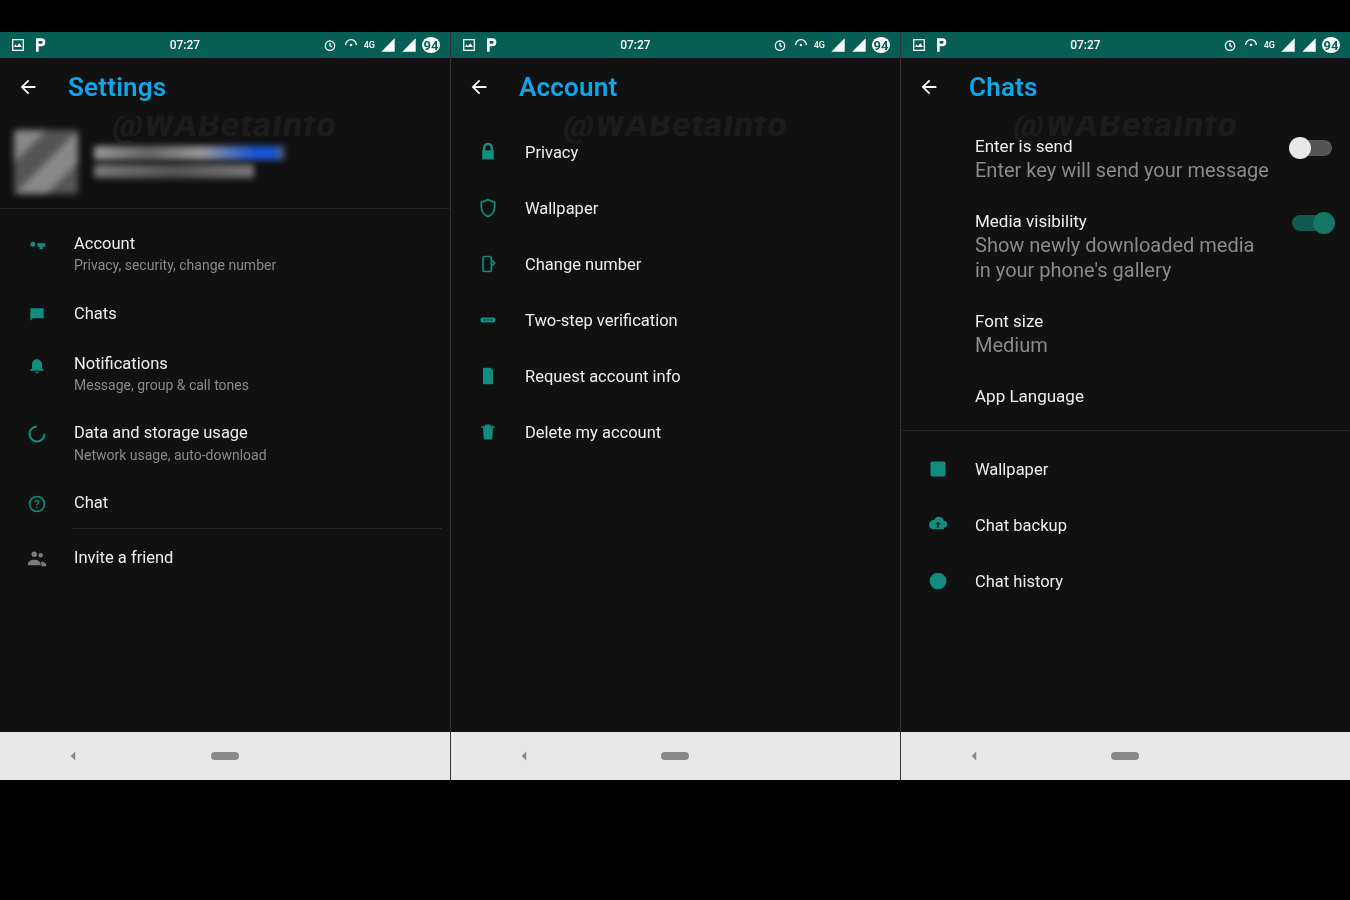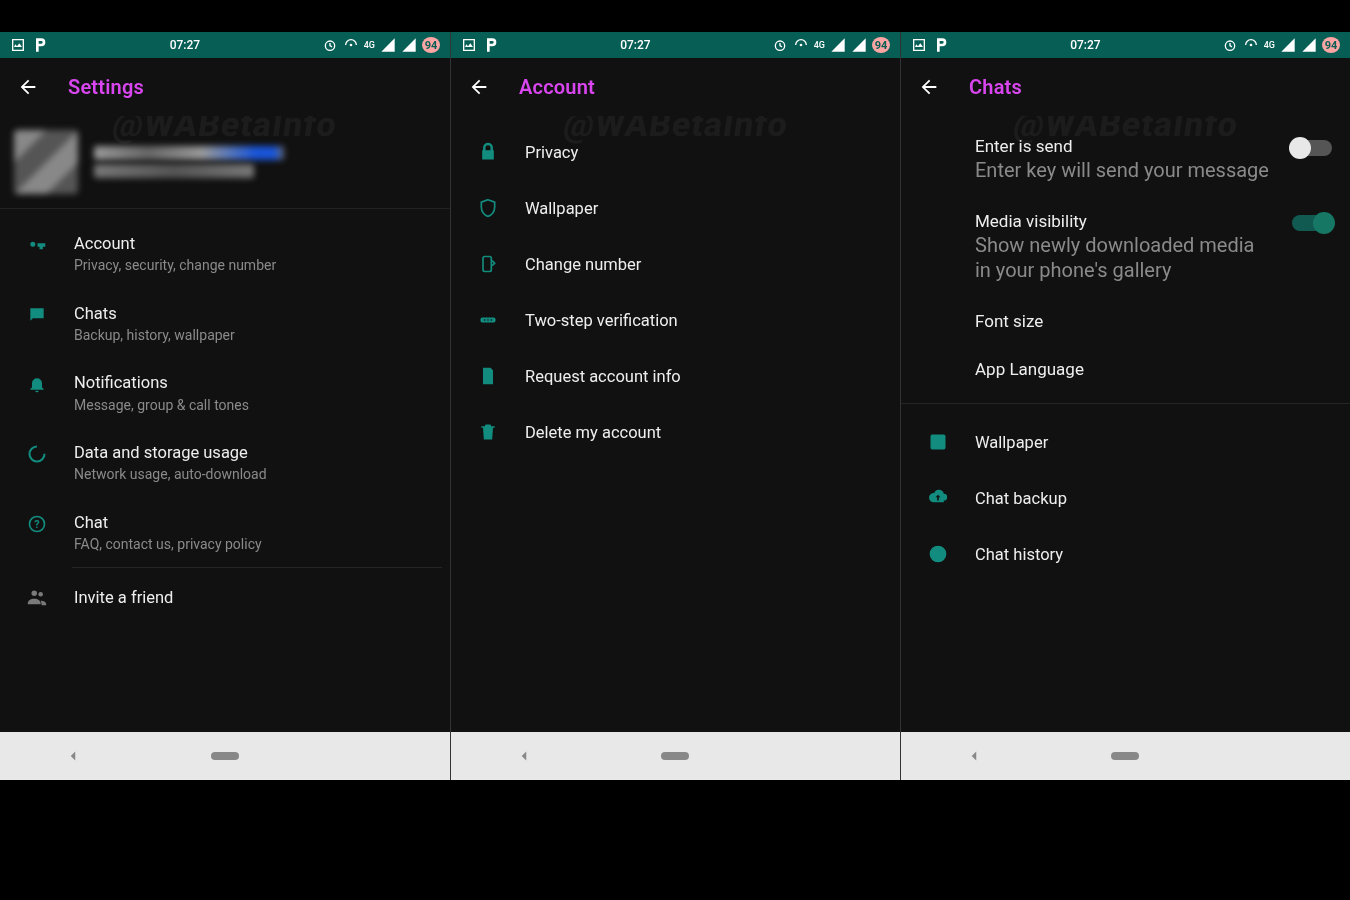--- a/index.html
+++ b/index.html
@@ -6,21 +6,21 @@
 html, body { width: 1350px; height: 900px; font-family: Roboto, -apple-system, system-ui, sans-serif; background: #000; }
 .container { display: flex; width: 1350px; height: 900px; }
 .screen { width: 450px; height: 748px; background: #0e0e0e; position: relative; display: flex; flex-direction: column; margin-top: 32px; }
 .screen + .screen { border-left: 1px solid #333; }
 .status-bar { height: 26px; background: #075E54; display: flex; align-items: center; padding: 0 10px; color: #fff; font-size: 12px; font-weight: 500; flex-shrink: 0; justify-content: space-between; }
 .status-left { display: flex; align-items: center; gap: 6px; }
 .status-right { display: flex; align-items: center; gap: 5px; }
 .status-center { flex: 1; text-align: center; }
 .app-bar { height: 58px; background: #111; display: flex; align-items: center; padding: 0 16px; flex-shrink: 0; }
 .back-btn { width: 24px; height: 24px; margin-right: 28px; display: flex; align-items: center; justify-content: center; cursor: pointer; }
-.app-title { color: #d946ef; font-size: 20px; font-weight: 600; letter-spacing: .2px; text-align: center; }
+.app-title { color: #0ea5e9; font-size: 26px; font-weight: 600; letter-spacing: .2px; text-align: center; }
 .content { flex: 1; background: #111; overflow: hidden; position: relative; }
 .wm { position: absolute; left: 50%; transform: translateX(-50%) skew(-8deg,0); font-size: 34px; font-weight: 800; color: rgba(160,160,160,.08); pointer-events: none; letter-spacing: 1px; white-space: nowrap; }
 .profile-row { display: flex; align-items: center; padding: 14px 14px 14px 14px; border-bottom: 1px solid #222; margin-bottom: 10px; }
 .avatar-blur { width: 64px; height: 64px; border-radius: 4px; background: linear-gradient(135deg,#888 25%, #555 25%, #555 50%, #888 50%, #888 75%, #555 75%); filter: blur(3px); }
 .profile-text { margin-left: 16px; }
 .blur-line { height: 14px; border-radius: 3px; margin: 4px 0; }
 .blur-line.a { width: 190px; background: linear-gradient(90deg,#999,#666,#999,#1a56d9 85%,#1a56d9 95%, #666); filter: blur(3px); }
 .blur-line.b { width: 160px; background: linear-gradient(90deg,#777,#555,#777); filter: blur(3px); }
 .row { display: flex; align-items: flex-start; padding: 14px 16px 14px 22px; cursor: pointer; }
 .row .icon { width: 30px; display: flex; justify-content: center; align-items: center; margin-top: 2px; margin-right: 22px; flex-shrink: 0; }
@@ -42,21 +42,21 @@
 .toggle .knob { width: 22px; height: 22px; border-radius: 50%; position: absolute; top: -3px; }
 .toggle.off { background: #555; }
 .toggle.off .knob { left: -3px; background: #e8e8e8; }
 .toggle.on { background: #128C7E; opacity: .6; }
 .toggle.on .knob { right: -3px; background: #1abc9c; opacity: 1; }
 .section-div { height: 1px; background: #252525; margin: 10px 0; }
 .nav-bar { height: 48px; background: #e8e8e8; display: flex; align-items: center; justify-content: space-around; flex-shrink: 0; }
 .nav-back { width: 18px; height: 18px; }
 .nav-home { width: 28px; height: 8px; background: #888; border-radius: 4px; }
 .sb-icon { width: 16px; height: 16px; display: inline-flex; }
-.badge94 { width: 18px; height: 16px; border-radius: 50%; background: #fca5a5; color: #075E54; font-size: 11px; font-weight: 700; display: inline-flex; align-items: center; justify-content: center; }
+.badge94 { width: 18px; height: 16px; border-radius: 50%; background: #ffffff; color: #075E54; font-size: 13px; font-weight: 700; display: inline-flex; align-items: center; justify-content: center; }
 </style>
 </head>
 <body>
 
 <div class="container">
 
 <div class="screen">
   <div class="status-bar">
     <div class="status-left">
       <span class="sb-icon">
@@ -128,21 +128,20 @@
       </div>
     </div>
     <div class="row">
       <div class="icon">
             <svg width="20" height="20" viewBox="0 0 24 24">
               <path d="M4 4h16v12H7l-3 3V4z"></path>
             </svg>
           </div>
       <div class="row-text">
         <span class="row-title">Chats</span>
-        <span class="row-sub">Backup, history, wallpaper</span>
       </div>
     </div>
     <div class="row">
       <div class="icon">
             <svg width="20" height="20" viewBox="0 0 24 24">
               <path d="M12 22a2 2 0 002-2h-4a2 2 0 002 2zm6-6V11a6 6 0 10-12 0v5l-2 2v1h16v-1l-2-2z"></path>
             </svg>
           </div>
       <div class="row-text">
         <span class="row-title">Notifications</span>
@@ -162,21 +161,20 @@
     </div>
     <div class="row">
       <div class="icon">
             <svg width="20" height="20" viewBox="0 0 24 24">
               <circle cx="12" cy="12" r="9" fill="none" stroke="#128C7E" stroke-width="2"></circle>
               <text x="12" y="17" text-anchor="middle" font-size="13" fill="#128C7E" font-weight="bold">?</text>
             </svg>
           </div>
       <div class="row-text">
         <span class="row-title">Chat</span>
-        <span class="row-sub">FAQ, contact us, privacy policy</span>
       </div>
     </div>
     <div class="divider"></div>
     <div class="row-simple">
       <div class="icon grey">
             <svg width="22" height="22" viewBox="0 0 24 24">
               <circle cx="9" cy="8" r="3"></circle>
               <circle cx="16" cy="9" r="2.5"></circle>
               <path d="M2 19c0-3 3-5 7-5s7 2 7 5v1H2v-1zm14-3c3 0 6 1 6 4v1h-5v-1c0-1.5-.4-2.9-1-4z"></path>
             </svg>
@@ -375,20 +373,21 @@
         <div class="row-title2">Media visibility</div>
         <div class="row-sub2">Show newly downloaded media in your phone's gallery</div>
       </div>
       <div class="toggle on">
             <div class="knob"></div>
           </div>
     </div>
     <div class="chats-row chats-no-icon">
       <div class="ctxt">
         <div class="row-title2">Font size</div>
+        <div class="row-sub2">Medium</div>
       </div>
     </div>
     <div class="chats-row chats-no-icon">
       <div class="ctxt">
         <div class="row-title2">App Language</div>
       </div>
     </div>
     <div class="section-div"></div>
     <div class="row-simple">
       <div class="icon">

